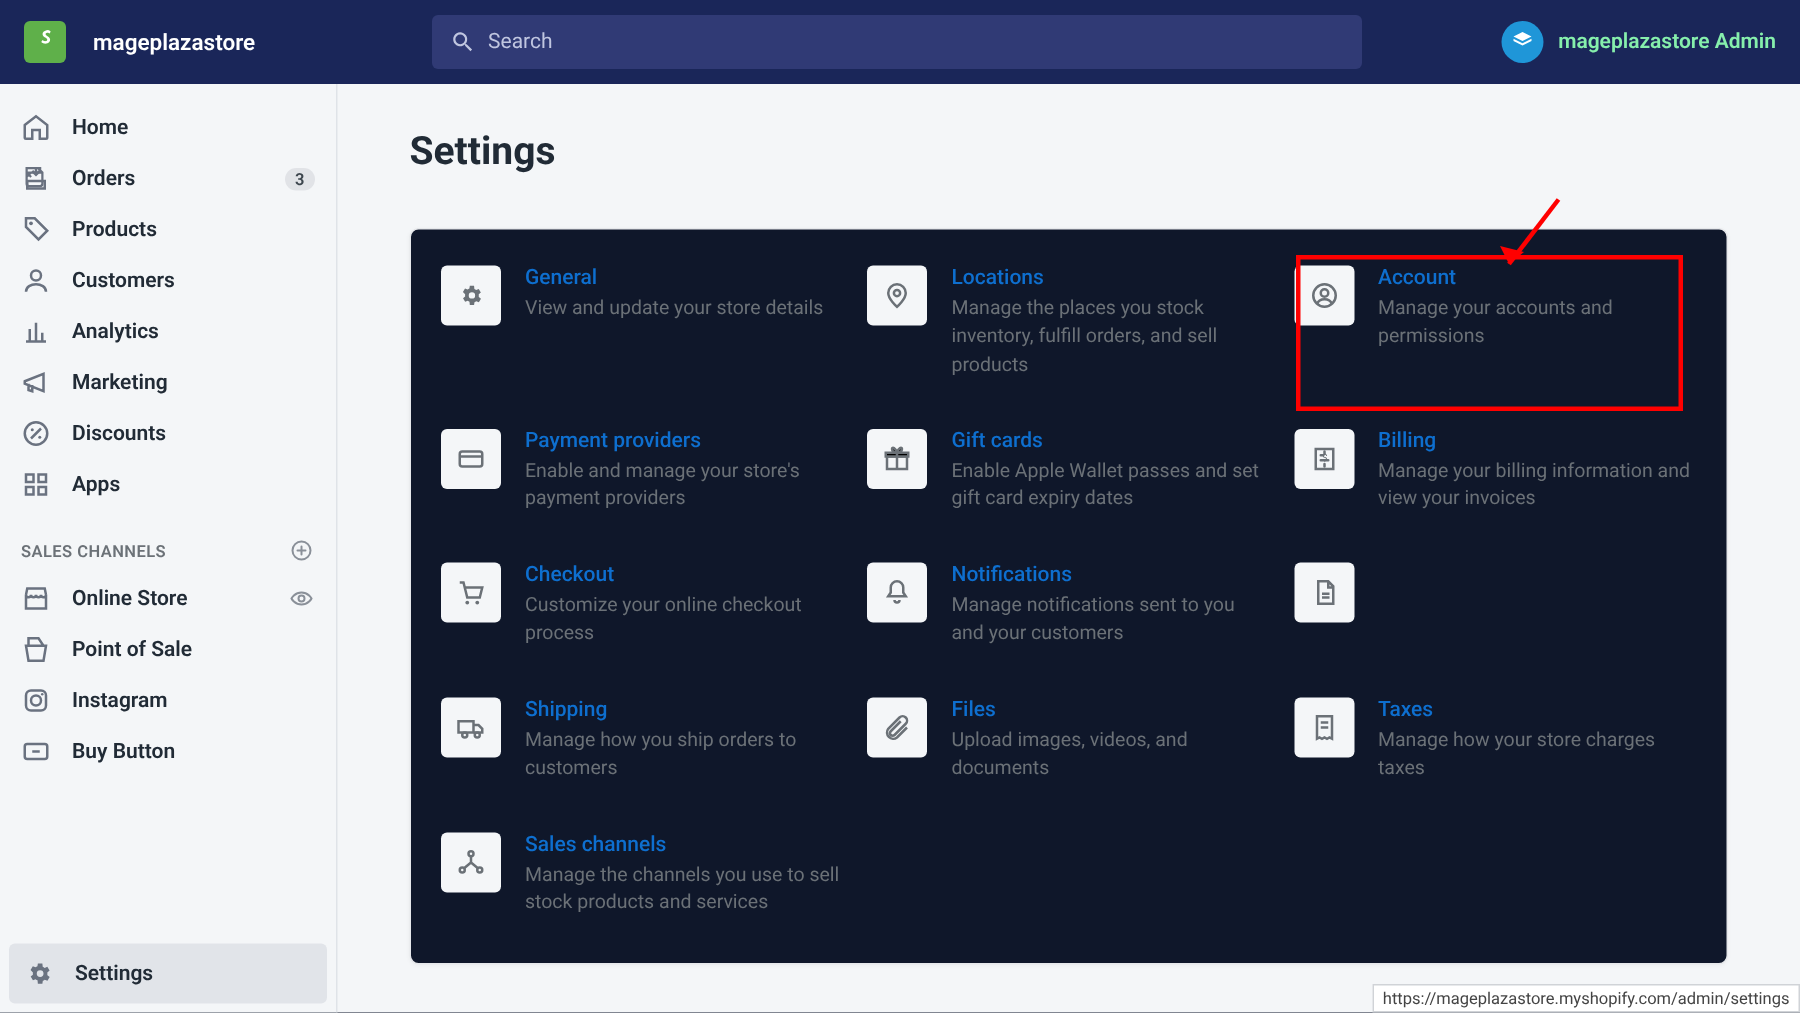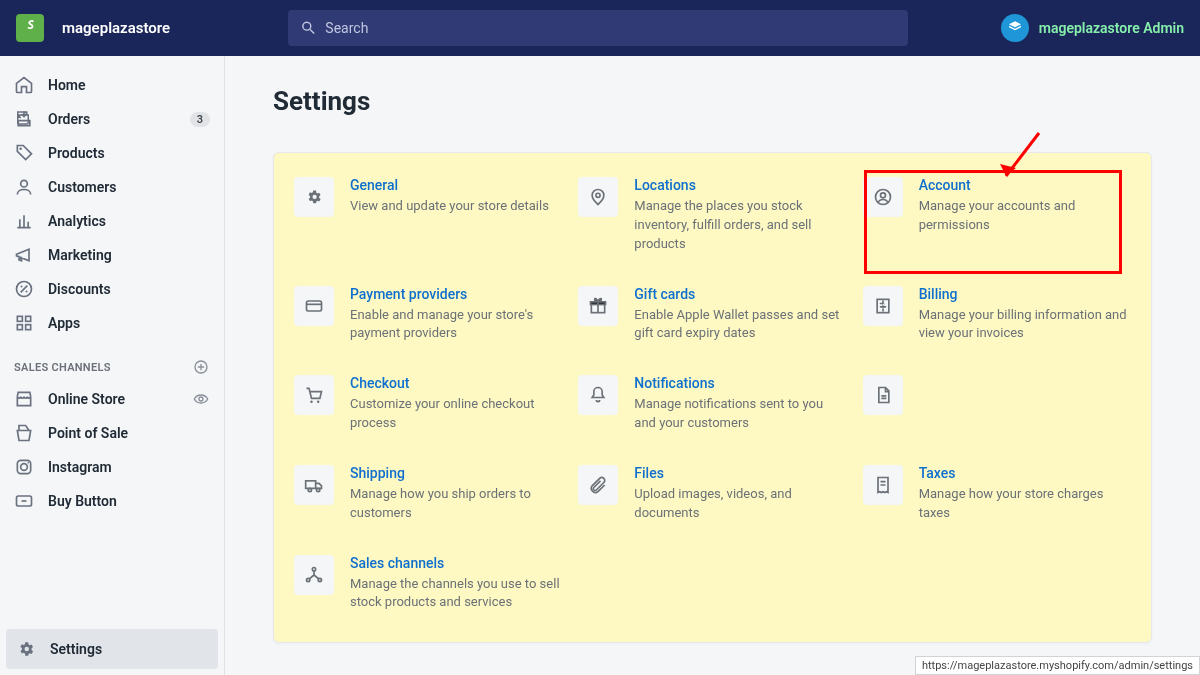--- a/index.html
+++ b/index.html
@@ -20,21 +20,21 @@
 .nav-item .icon { width:20px; height:20px; color:#6a7280; display:flex; align-items:center; justify-content:center; }
 .nav-item .label { flex:1; }
 .badge { background:#e1e3e7; color:#3d464e; font-size:11px; font-weight:600; padding:1px 7px; border-radius:10px; }
 .end-icon { width:18px; height:18px; color:#8a9099; display:flex; align-items:center; justify-content:center; }
 .section-head { font-size:11px; font-weight:600; color:#6b7177; letter-spacing:0.3px; padding:18px 14px 6px; display:flex; align-items:center; justify-content:space-between; }
 .sidebar-spacer { flex:1; }
 .nav-item.settings { background:#e1e4e9; border-radius:4px; margin:0 6px 6px; padding:10px 10px; }
 .nav-item.settings .icon { color:#6a7280; }
 .main { flex:1; padding:30px 48px 30px 48px; overflow-y:auto; }
 .page-title { font-size:26px; font-weight:700; color:#212b36; margin-bottom:36px; }
-.card { background:#fef9c3; border:1px solid #e6e8eb; border-radius:6px; padding:24px 20px 30px; display:grid; grid-template-columns:repeat(3, 1fr); column-gap:16px; row-gap:32px; box-shadow:0 1px 3px rgba(0,0,0,0.04); }
+.card { background:#0f172a; border:1px solid #e6e8eb; border-radius:6px; padding:24px 20px 30px; display:grid; grid-template-columns:repeat(3, 1fr); column-gap:16px; row-gap:32px; box-shadow:0 1px 3px rgba(0,0,0,0.04); }
 .tile { display:flex; gap:16px; align-items:flex-start; cursor:pointer; }
 .tile-icon { width:40px; height:40px; background:#f4f6f8; border-radius:4px; display:flex; align-items:center; justify-content:center; flex-shrink:0; color:#6b7177; }
 .tile-title { color:#0e6fcf; font-size:14px; font-weight:500; margin-bottom:4px; }
 .tile-desc { color:#6b7177; font-size:13px; line-height:1.45; }
 .highlight-box { position:absolute; border:3px solid #ff0000; pointer-events:none; }
 .arrow { position:absolute; pointer-events:none; }
 .statusbar { position:absolute; bottom:0; right:0; background:#fff; border:1px solid #d0d3d7; font-size:11px; color:#444; padding:2px 6px; }
 </style>
 </head>
 <body>

